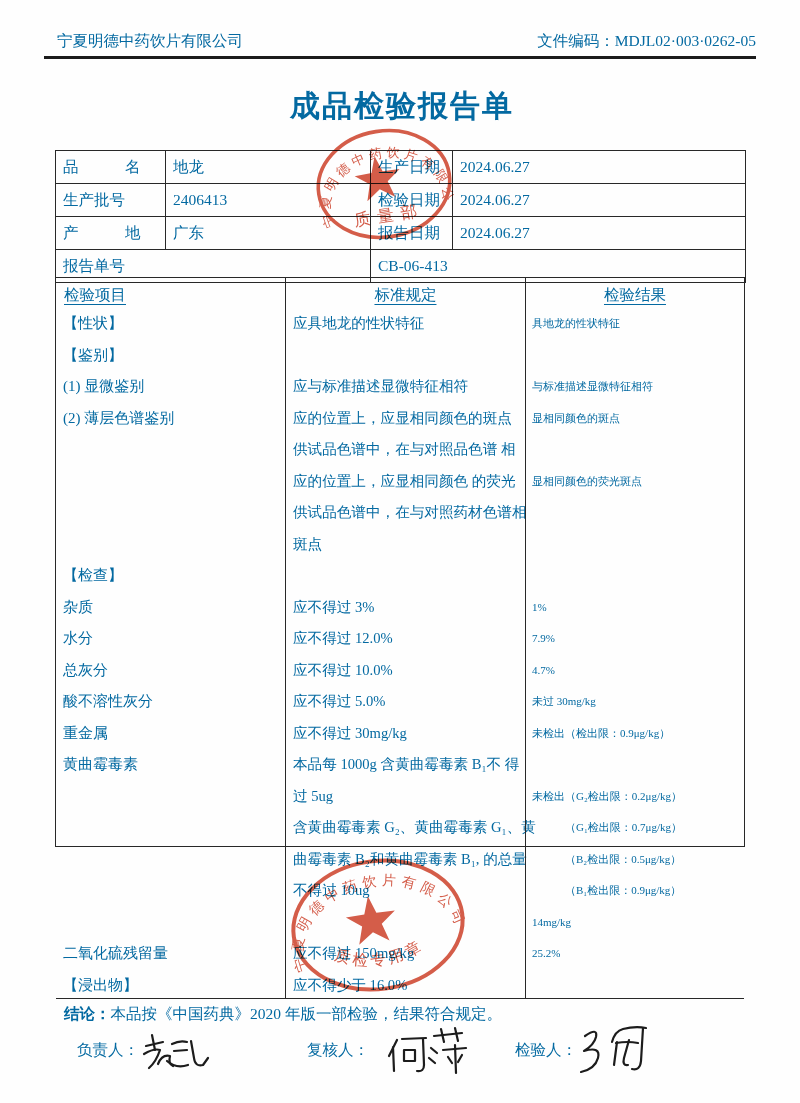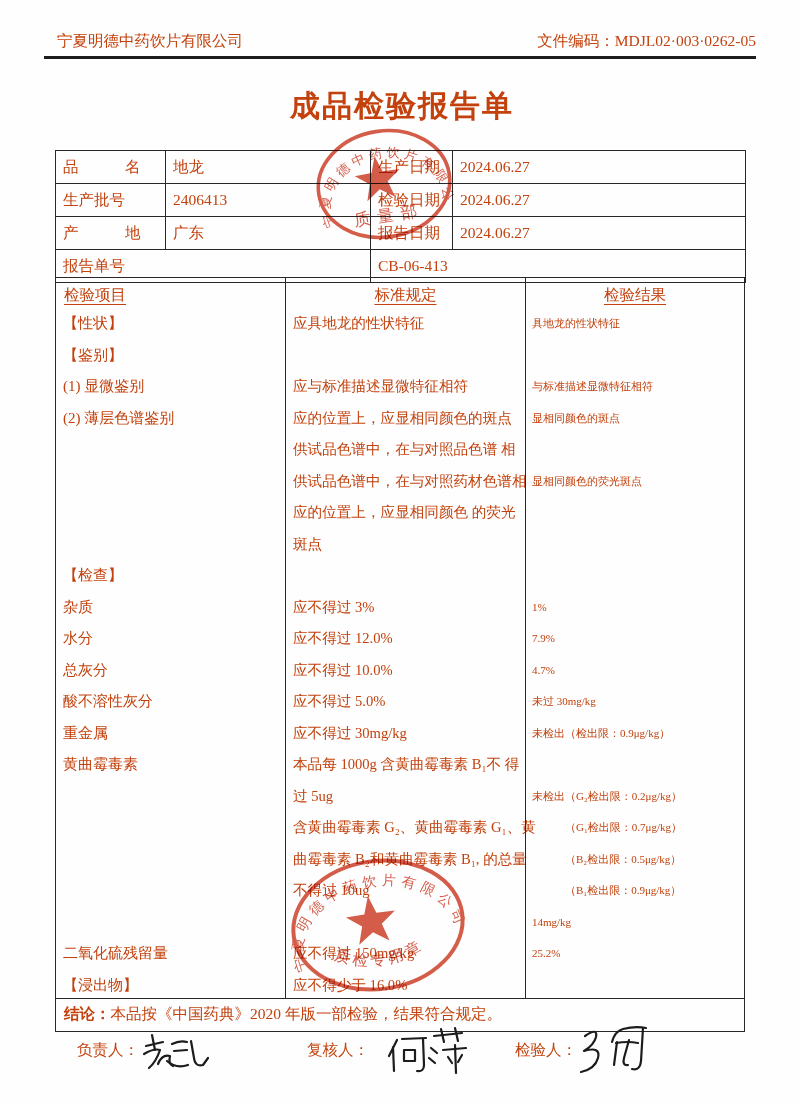--- a/index.html
+++ b/index.html
@@ -1,33 +1,33 @@
 <!DOCTYPE html>
 <html><head>
 <meta charset="utf-8">
 <style>
   html,body{margin:0;padding:0;background:#e8e8e8;}
   .page{
     position:relative; width:800px; height:1103px; margin:0 auto;
     background:#fefefe; overflow:hidden;
     font-family:"Liberation Serif","DejaVu Serif",serif;
-    color:#c2410c;
+    color:#0369a1;
   }
   
   .doc-header{position:absolute; top:31px; left:57px; width:699px;
     display:flex; justify-content:space-between; font-size:15.5px;}
   .rule{position:absolute; top:56px; left:44px; width:712px; height:2.5px; background:#1c1c1c;}
   .title{position:absolute; top:86px; left:12px; width:780px; text-align:center;
     font-size:30px; font-weight:bold; letter-spacing:2px;}
   
   table.info{position:absolute; top:150px; left:55px; border-collapse:collapse; table-layout:fixed;}
   table.info td{border:1.7px solid #282828; height:32px; padding:0 0 0 7px;
     font-size:15.5px; white-space:nowrap; overflow:hidden;}
   
-  .main-table{position:absolute; top:277px; left:55px; width:690px; height:755px;
+  .main-table{position:absolute; top:277px; left:55px; width:690px; height:570px;
     border:1.7px solid #282828; box-sizing:border-box;}
   .cols{display:flex; height:720px;}
   .col{box-sizing:border-box; height:100%;}
   .col-item{width:230px;}
   .col-std{width:240px; border-left:1.7px solid #282828;}
   .col-res{width:220px; border-left:1.7px solid #282828;}
   .col-head{height:27px; line-height:27px; padding-top:3px; font-size:15.5px;}
   .col-item .col-head{padding-left:8px; text-align:left;}
   .col-std .col-head,.col-res .col-head{text-align:center;}
   .col-head span{text-decoration:underline; text-underline-offset:4px;}
@@ -123,22 +123,22 @@
           </div>
       </div>
       <div class="col col-std">
         <div class="col-head"><span>标准规定</span></div>
         <div class="lines">
             <div class="line">应具地龙的性状特征</div>
             <div class="line"></div>
             <div class="line">应与标准描述显微特征相符</div>
             <div class="line">应的位置上，应显相同颜色的斑点</div>
             <div class="line">供试品色谱中，在与对照品色谱 相</div>
+            <div class="line">应的位置上，应显相同颜色 的荧光</div>
             <div class="line">供试品色谱中，在与对照药材色谱相</div>
-            <div class="line">应的位置上，应显相同颜色 的荧光</div>
             <div class="line">斑点</div>
             <div class="line"></div>
             <div class="line">应不得过 3%</div>
             <div class="line">应不得过 12.0%</div>
             <div class="line">应不得过 10.0%</div>
             <div class="line">应不得过 5.0%</div>
             <div class="line">应不得过 30mg/kg</div>
             <div class="line">本品每 1000g 含黄曲霉毒素 B₁不 得</div>
             <div class="line">过 5ug</div>
             <div class="line">含黄曲霉毒素 G₂、黄曲霉毒素 G₁、黄</div>

